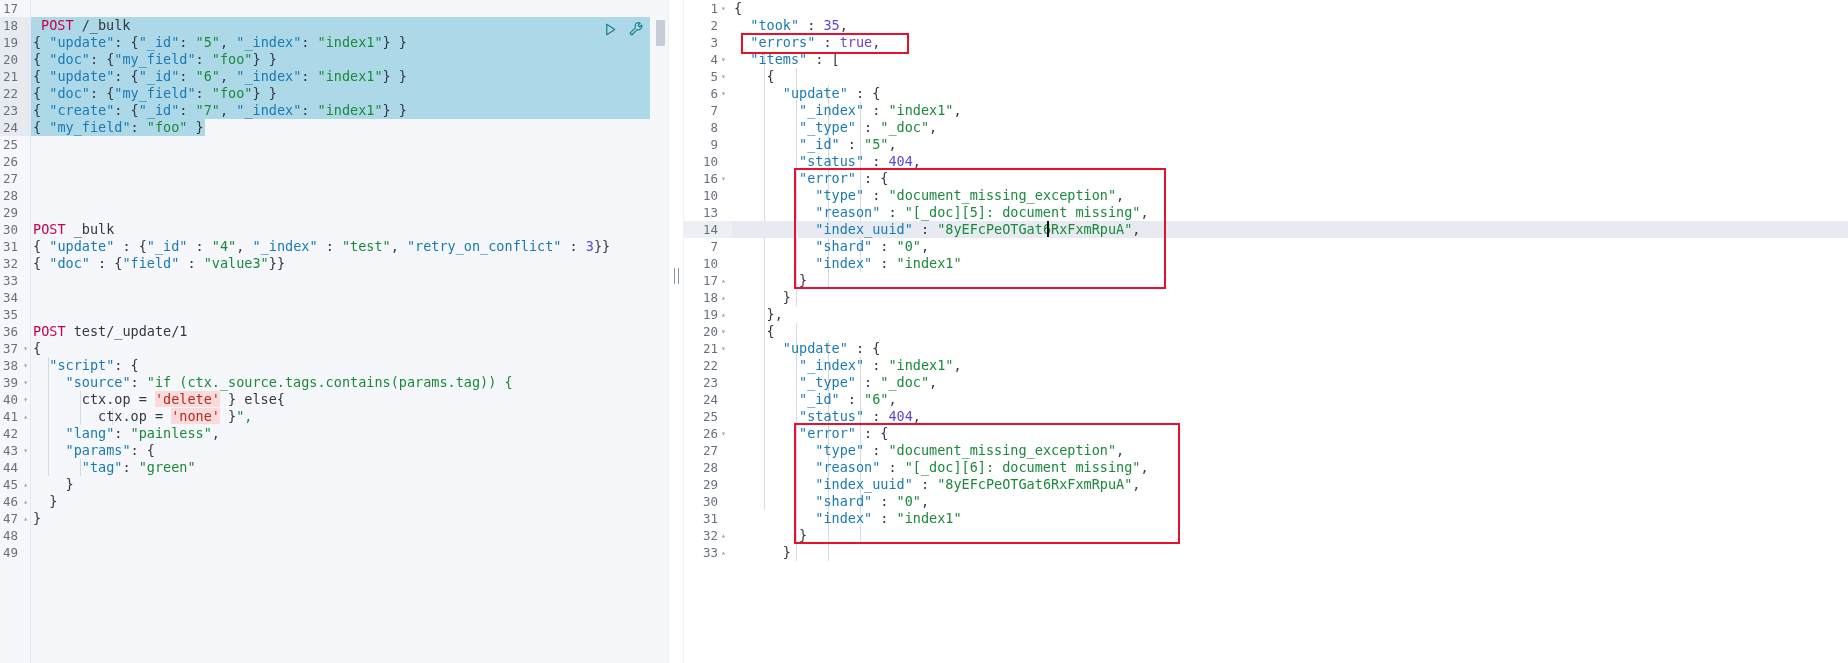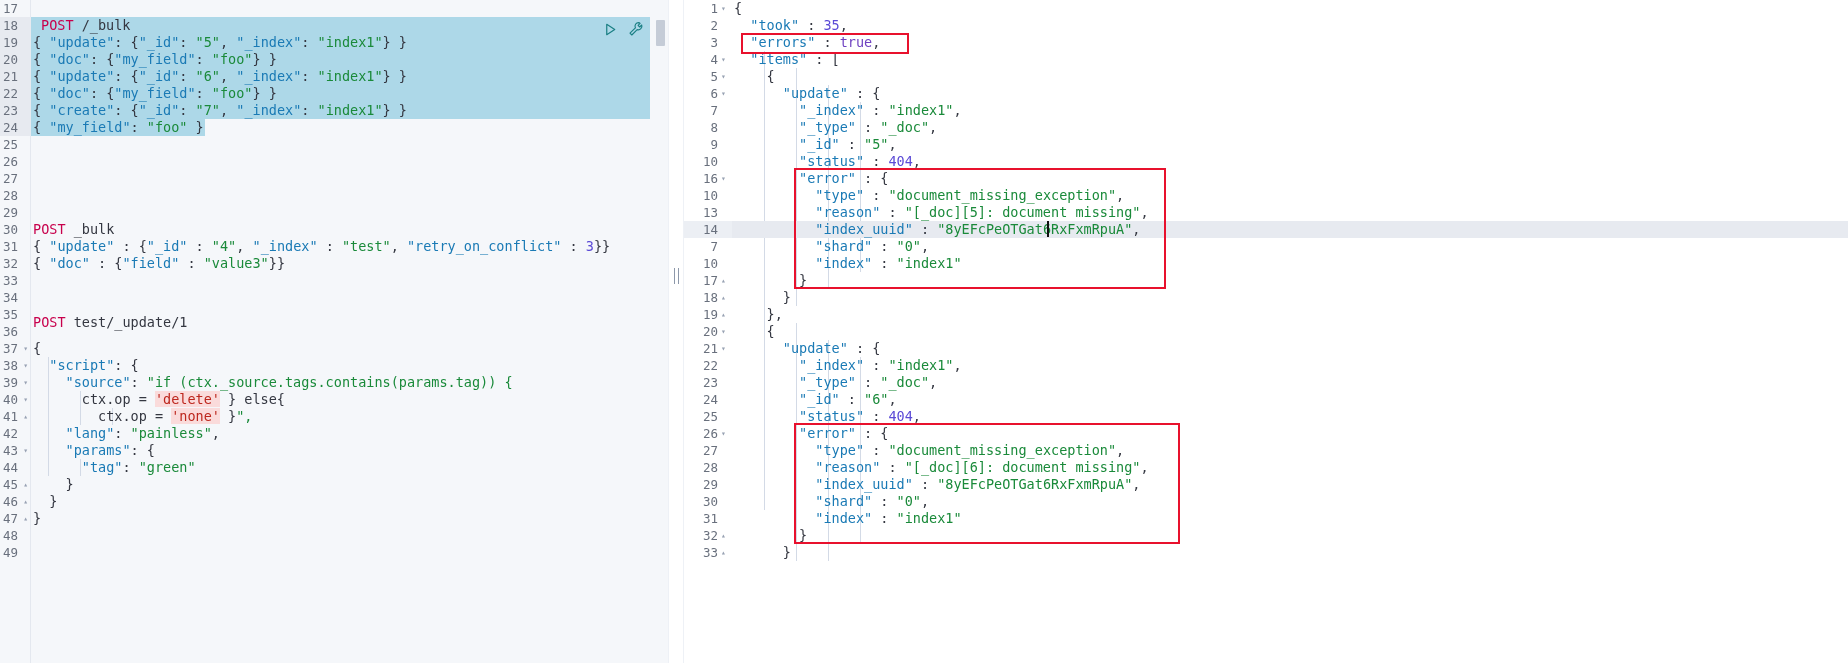--- a/index.html
+++ b/index.html
@@ -310,21 +310,21 @@
     <div class="line" style="top: 17px; left: 10px;"><span class="k-method">POST</span> <span class="k-url">/_bulk</span></div>
         <div class="line" style="top: 34px; left: 2px;">{ <span class="k-key">"update"</span>: {<span class="k-key">"_id"</span>: <span class="k-str">"5"</span>, <span class="k-key">"_index"</span>: <span class="k-str">"index1"</span>} }</div>
         <div class="line" style="top: 51px; left: 2px;">{ <span class="k-key">"doc"</span>: {<span class="k-key">"my_field"</span>: <span class="k-str">"foo"</span>} }</div>
         <div class="line" style="top: 68px; left: 2px;">{ <span class="k-key">"update"</span>: {<span class="k-key">"_id"</span>: <span class="k-str">"6"</span>, <span class="k-key">"_index"</span>: <span class="k-str">"index1"</span>} }</div>
         <div class="line" style="top: 85px; left: 2px;">{ <span class="k-key">"doc"</span>: {<span class="k-key">"my_field"</span>: <span class="k-str">"foo"</span>} }</div>
         <div class="line" style="top: 102px; left: 2px;">{ <span class="k-key">"create"</span>: {<span class="k-key">"_id"</span>: <span class="k-str">"7"</span>, <span class="k-key">"_index"</span>: <span class="k-str">"index1"</span>} }</div>
         <div class="line" style="top: 119px; left: 2px;">{ <span class="k-key">"my_field"</span>: <span class="k-str">"foo"</span> }</div>
         <div class="line" style="top: 221px; left: 2px;"><span class="k-method">POST</span> <span class="k-url">_bulk</span></div>
         <div class="line" style="top: 238px; left: 2px;">{ <span class="k-key">"update"</span> : {<span class="k-key">"_id"</span> : <span class="k-str">"4"</span>, <span class="k-key">"_index"</span> : <span class="k-str">"test"</span>, <span class="k-key">"retry_on_conflict"</span> : <span class="k-num">3</span>}}</div>
         <div class="line" style="top: 255px; left: 2px;">{ <span class="k-key">"doc"</span> : {<span class="k-key">"field"</span> : <span class="k-str">"value3"</span>}}</div>
-        <div class="line" style="top: 314px; left: 2px;"><span class="k-method">POST</span> <span class="k-url">test/_update/1</span></div>
+        <div class="line" style="top: 323px; left: 2px;"><span class="k-method">POST</span> <span class="k-url">test/_update/1</span></div>
         <div class="line" style="top: 340px; left: 2px;">{</div>
         <div class="line" style="top: 357px; left: 2px;">  <span class="k-key">"script"</span>: {</div>
         <div class="line" style="top: 374px; left: 2px;">    <span class="k-key">"source"</span>: <span class="k-str">"if (ctx._source.tags.contains(params.tag)) {</span></div>
         <div class="line" style="top: 391px; left: 2px;">      ctx.op = <span class="k-err">'delete'</span> } else{</div>
         <div class="line" style="top: 408px; left: 2px;">        ctx.op = <span class="k-err">'none'</span> }<span class="k-str">",</span></div>
         <div class="line" style="top: 425px; left: 2px;">    <span class="k-key">"lang"</span>: <span class="k-str">"painless"</span>,</div>
         <div class="line" style="top: 442px; left: 2px;">    <span class="k-key">"params"</span>: {</div>
         <div class="line" style="top: 459px; left: 2px;">      <span class="k-key">"tag"</span>: <span class="k-str">"green"</span></div>
         <div class="line" style="top: 476px; left: 2px;">    }</div>
         <div class="line" style="top: 493px; left: 2px;">  }</div>

